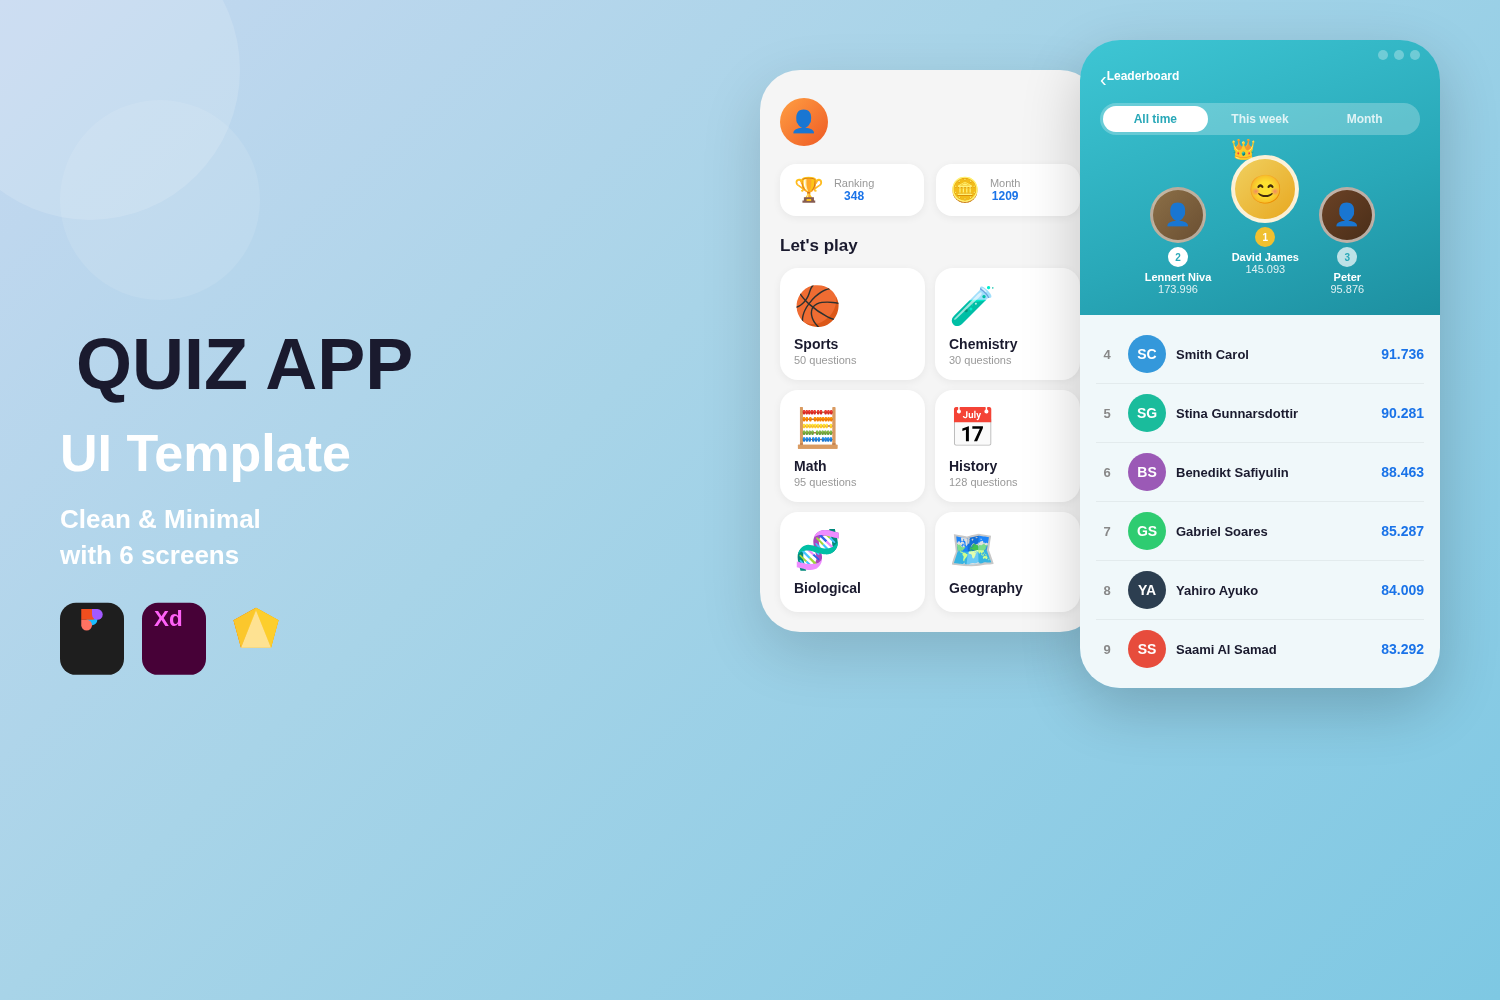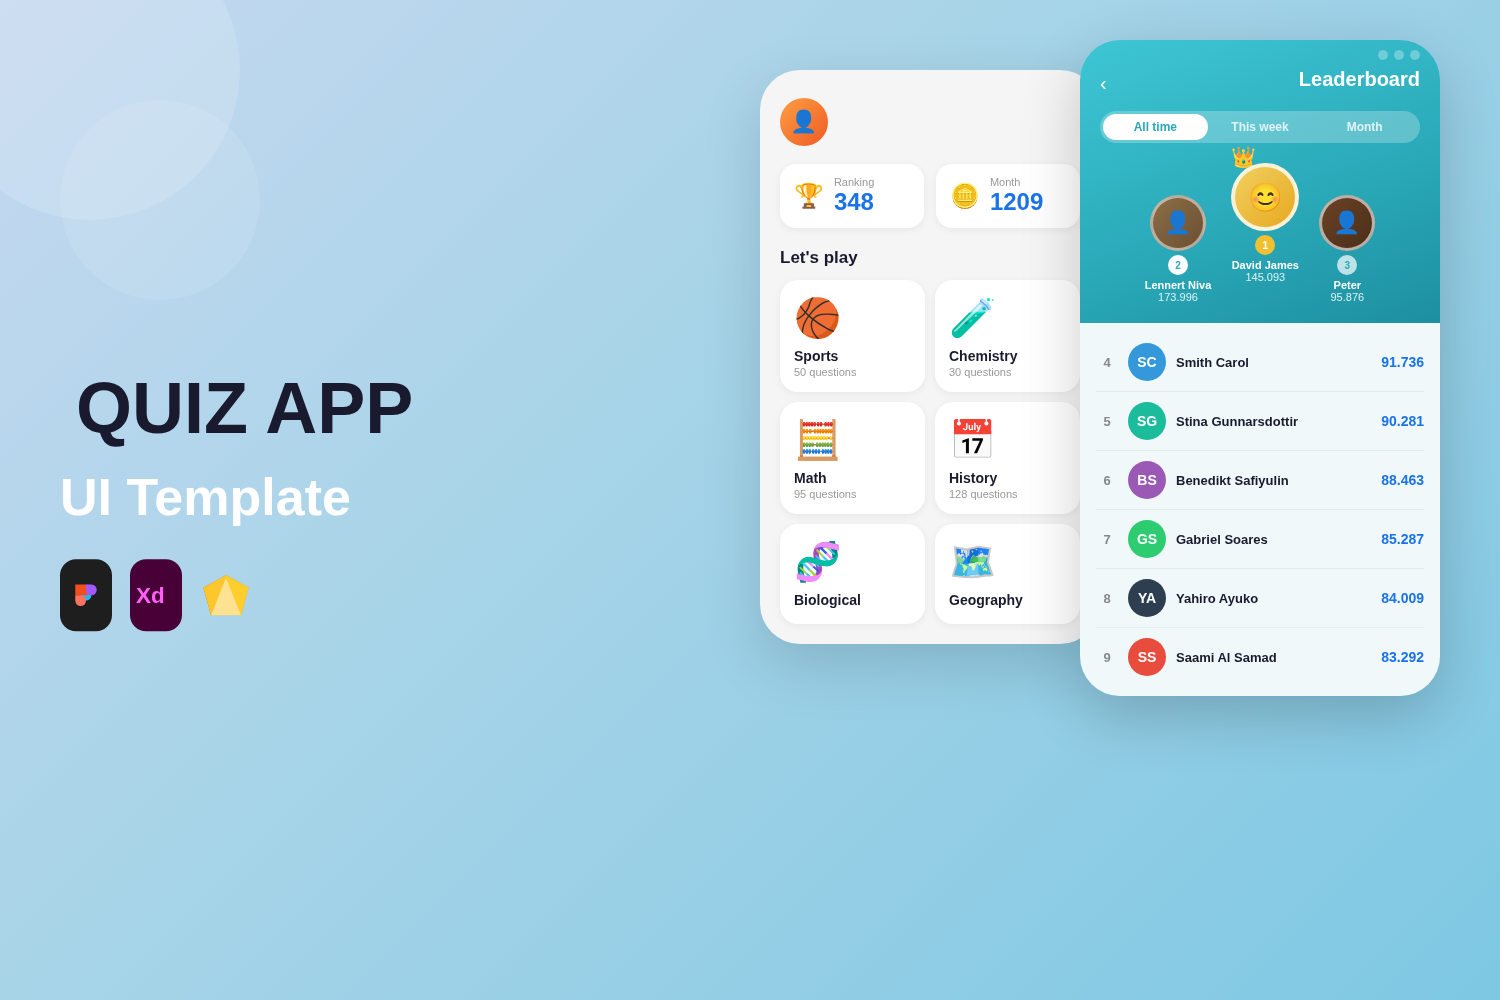--- a/index.html
+++ b/index.html
@@ -56,23 +56,23 @@
       color: #fff;
       margin-top: 16px;
       line-height: 1.4;
     }
     .tool-icons {
       display: flex;
       gap: 18px;
       margin-top: 30px;
     }
     .tool-icon {
-      width: 52px; height: 72px;
+      width: 64px; height: 72px;
       border-radius: 16px;
-      display: flex; align-items: center; justify-content: center;
+      display: flex; justify-content: center;
       font-size: 30px;
       font-weight: 900;
     }
     .tool-figma { background: #1e1e1e; }
     .tool-xd { background: #470137; }
     .tool-sketch { background: transparent; }
 
     
     .phones-container {
       position: absolute;
@@ -133,23 +133,24 @@
       align-items: center;
       gap: 10px;
       box-shadow: 0 2px 8px rgba(0,0,0,0.06);
     }
     .stat-icon { font-size: 24px; }
     .stat-label {
       font-size: 11px;
       color: #999;
     }
     .stat-value {
-      font-size: 24px;
+      font-size: 12px;
       font-weight: 800;
       color: #1a73e8;
+      text-align: center;
     }
 
     
     .section-title {
       font-size: 17px;
       font-weight: 800;
       color: #1a1a2e;
       margin-bottom: 12px;
     }
     .quiz-grid {
@@ -191,24 +192,24 @@
       position: relative;
       overflow: visible;
     }
     .lb-back {
       font-size: 20px;
       color: #fff;
       cursor: pointer;
       margin-bottom: 6px;
     }
     .lb-title {
-      font-size: 20px;
+      font-size: 12px;
       font-weight: 700;
       color: #fff;
-      text-align: right;
+      text-align: left;
       margin-bottom: 14px;
     }
     .lb-tabs {
       display: flex;
       background: rgba(255,255,255,0.25);
       border-radius: 25px;
       padding: 3px;
       margin-bottom: 20px;
     }
     .lb-tab {
@@ -343,20 +344,24 @@
   </style>
 </head>
 <body>
 
 <div class="bg-circle-1"></div>
 <div class="bg-circle-2"></div>
 
 <div class="left-section">
   <div class="main-title">QUIZ APP</div>
   <div class="sub-title">UI Template</div>
+  <div class="desc-text">
+    <span>Clean &amp; Minimal</span><br>
+    <span>with 6 screens</span>
+  </div>
   <div class="tool-icons">
     <div class="tool-icon tool-figma">
       <svg width="34" height="34" viewBox="0 0 38 38" fill="none">
         <circle cx="19" cy="19" r="6" fill="#1ABCFE"></circle>
         <path d="M7 7h12a6 6 0 0 1 0 12H7V7Z" fill="#F24E1E"></path>
         <path d="M7 19h6a6 6 0 0 1 0 12 6 6 0 0 1-6-6V19Z" fill="#FF7262"></path>
         <path d="M19 7h6a6 6 0 0 1 0 12 6 6 0 0 1-6-6V7Z" fill="#A259FF"></path>
       </svg>
     </div>
     <div class="tool-icon tool-xd">

